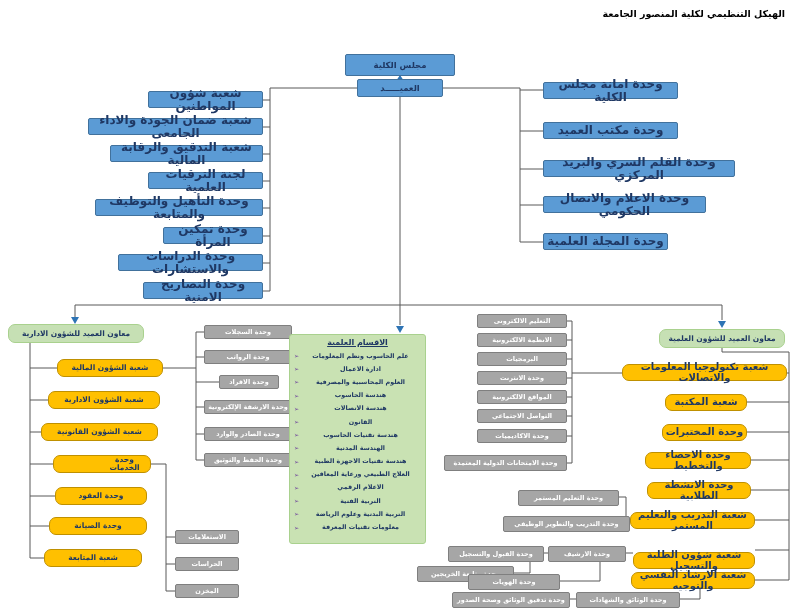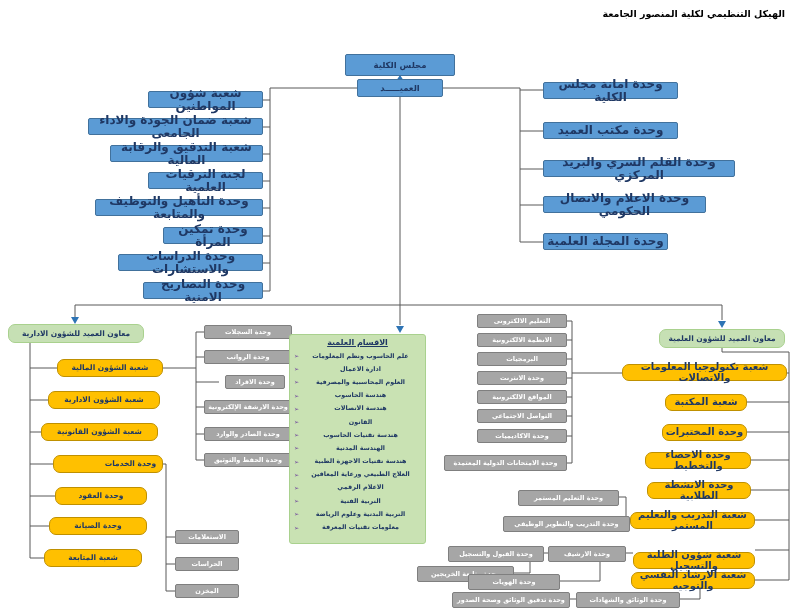--- a/index.html
+++ b/index.html
@@ -83,28 +83,28 @@
   <div class="box blue" style="left:543px;top:82px;width:135px;">وحدة امانة مجلس الكلية</div>
   <div class="box blue" style="left:543px;top:122px;width:135px;">وحدة مكتب العميد</div>
   <div class="box blue" style="left:543px;top:160px;width:192px;">وحدة القلم السري والبريد المركزي</div>
   <div class="box blue" style="left:543px;top:196px;width:163px;">وحدة الاعلام والاتصال الحكومي</div>
   <div class="box blue" style="left:543px;top:233px;width:125px;">وحدة المجلة العلمية</div>
 
   <div class="box green-head" style="left:8px;top:324px;width:136px;">معاون العميد للشؤون الادارية</div>
   <div class="box orange" style="left:57px;top:359px;width:106px;">شعبة الشؤون المالية</div>
   <div class="box orange" style="left:48px;top:391px;width:112px;">شعبة الشؤون الادارية</div>
   <div class="box orange" style="left:41px;top:423px;width:117px;">شعبة الشؤون القانونية</div>
-  <div class="box orange" style="left:53px;top:455px;width:110px;padding-left:47px;">وحدة الخدمات</div>
+  <div class="box orange" style="left:53px;top:455px;width:98px;padding-left:47px;">وحدة الخدمات</div>
   <div class="box orange" style="left:55px;top:487px;width:92px;">وحدة العقود</div>
   <div class="box orange" style="left:49px;top:517px;width:98px;">وحدة الصيانة</div>
   <div class="box orange" style="left:44px;top:549px;width:98px;">شعبة المتابعة</div>
 
   <div class="box gray" style="left:204px;top:325px;width:88px;">وحدة السجلات</div>
   <div class="box gray" style="left:204px;top:350px;width:88px;">وحدة الرواتب</div>
-  <div class="box gray" style="left:225px;top:375px;width:60px;">وحدة الافراد</div>
+  <div class="box gray" style="left:219px;top:375px;width:60px;">وحدة الافراد</div>
   <div class="box gray" style="left:204px;top:400px;width:88px;">وحدة الارشفة الإلكترونية</div>
   <div class="box gray" style="left:204px;top:427px;width:88px;">وحدة الصادر والوارد</div>
   <div class="box gray" style="left:204px;top:453px;width:88px;">وحدة الحفظ والتوثيق</div>
 
   <div class="box gray" style="left:175px;top:530px;width:64px;">الاستعلامات</div>
   <div class="box gray" style="left:175px;top:557px;width:64px;">الحراسات</div>
   <div class="box gray" style="left:175px;top:584px;width:64px;">المخزن</div>
 
   <div class="panel" style="left:289px;top:334px;width:137px;height:210px;">
     <div class="panel-title">الاقسام العلمية</div>

